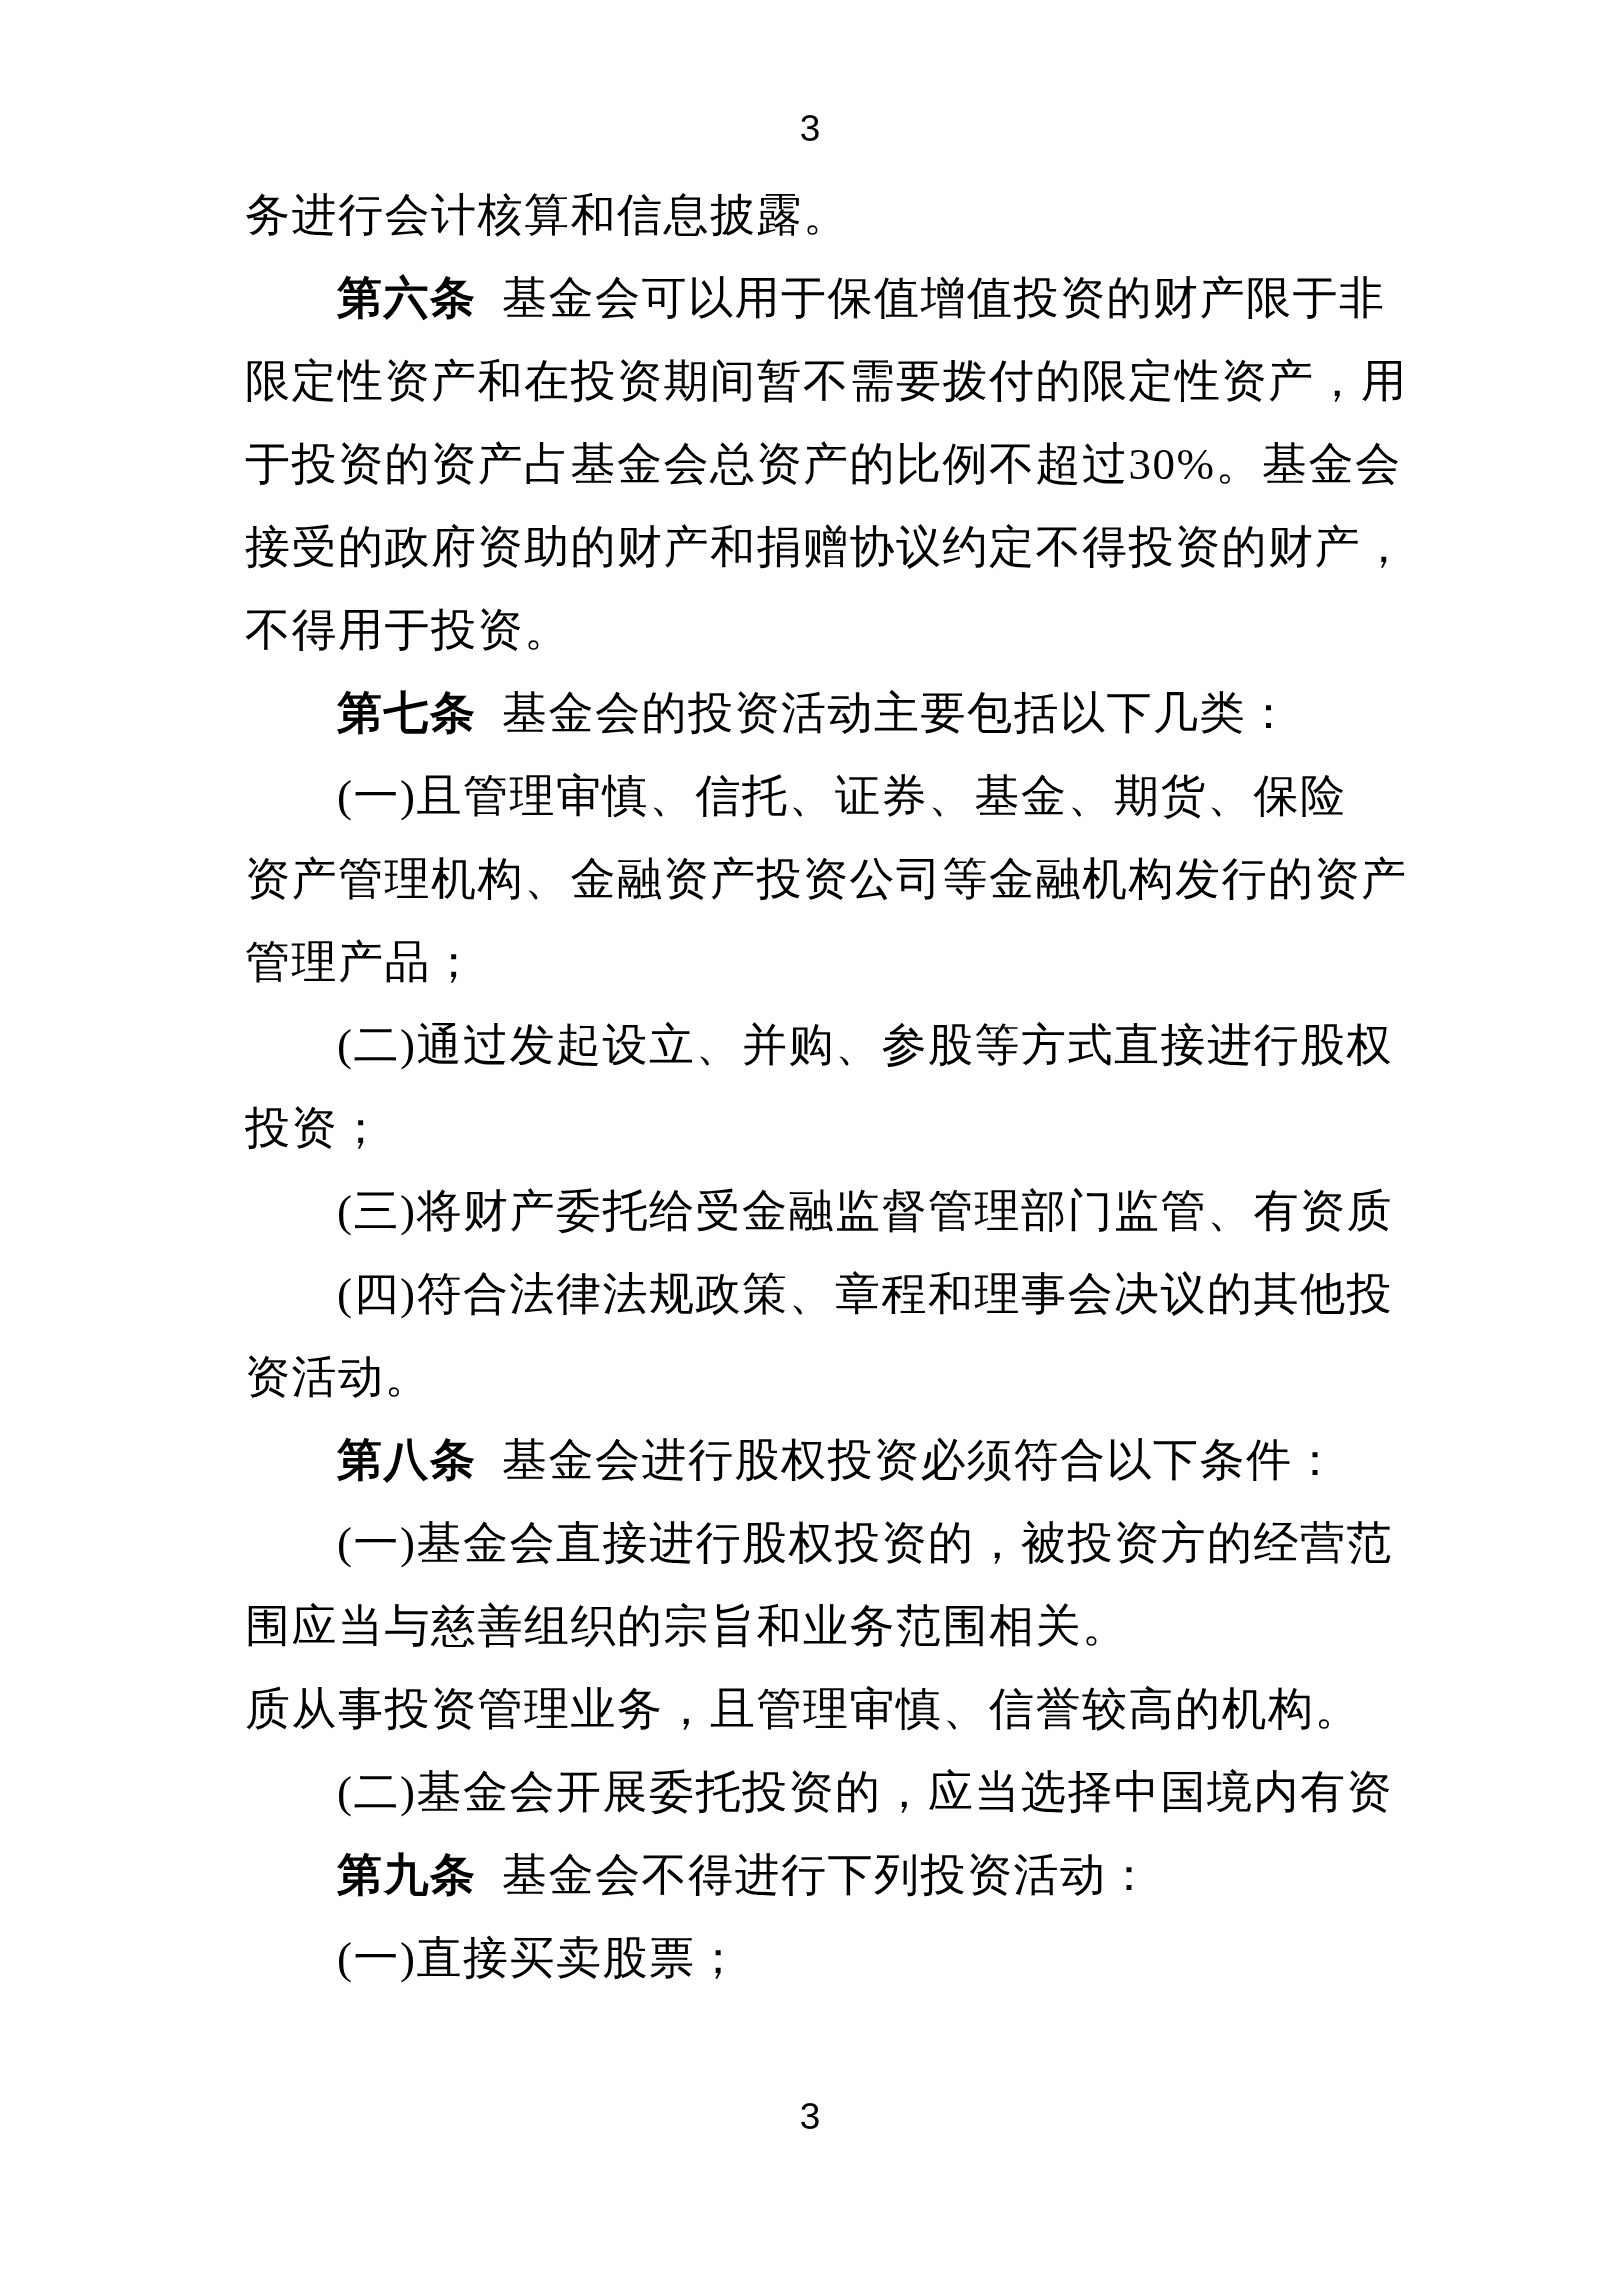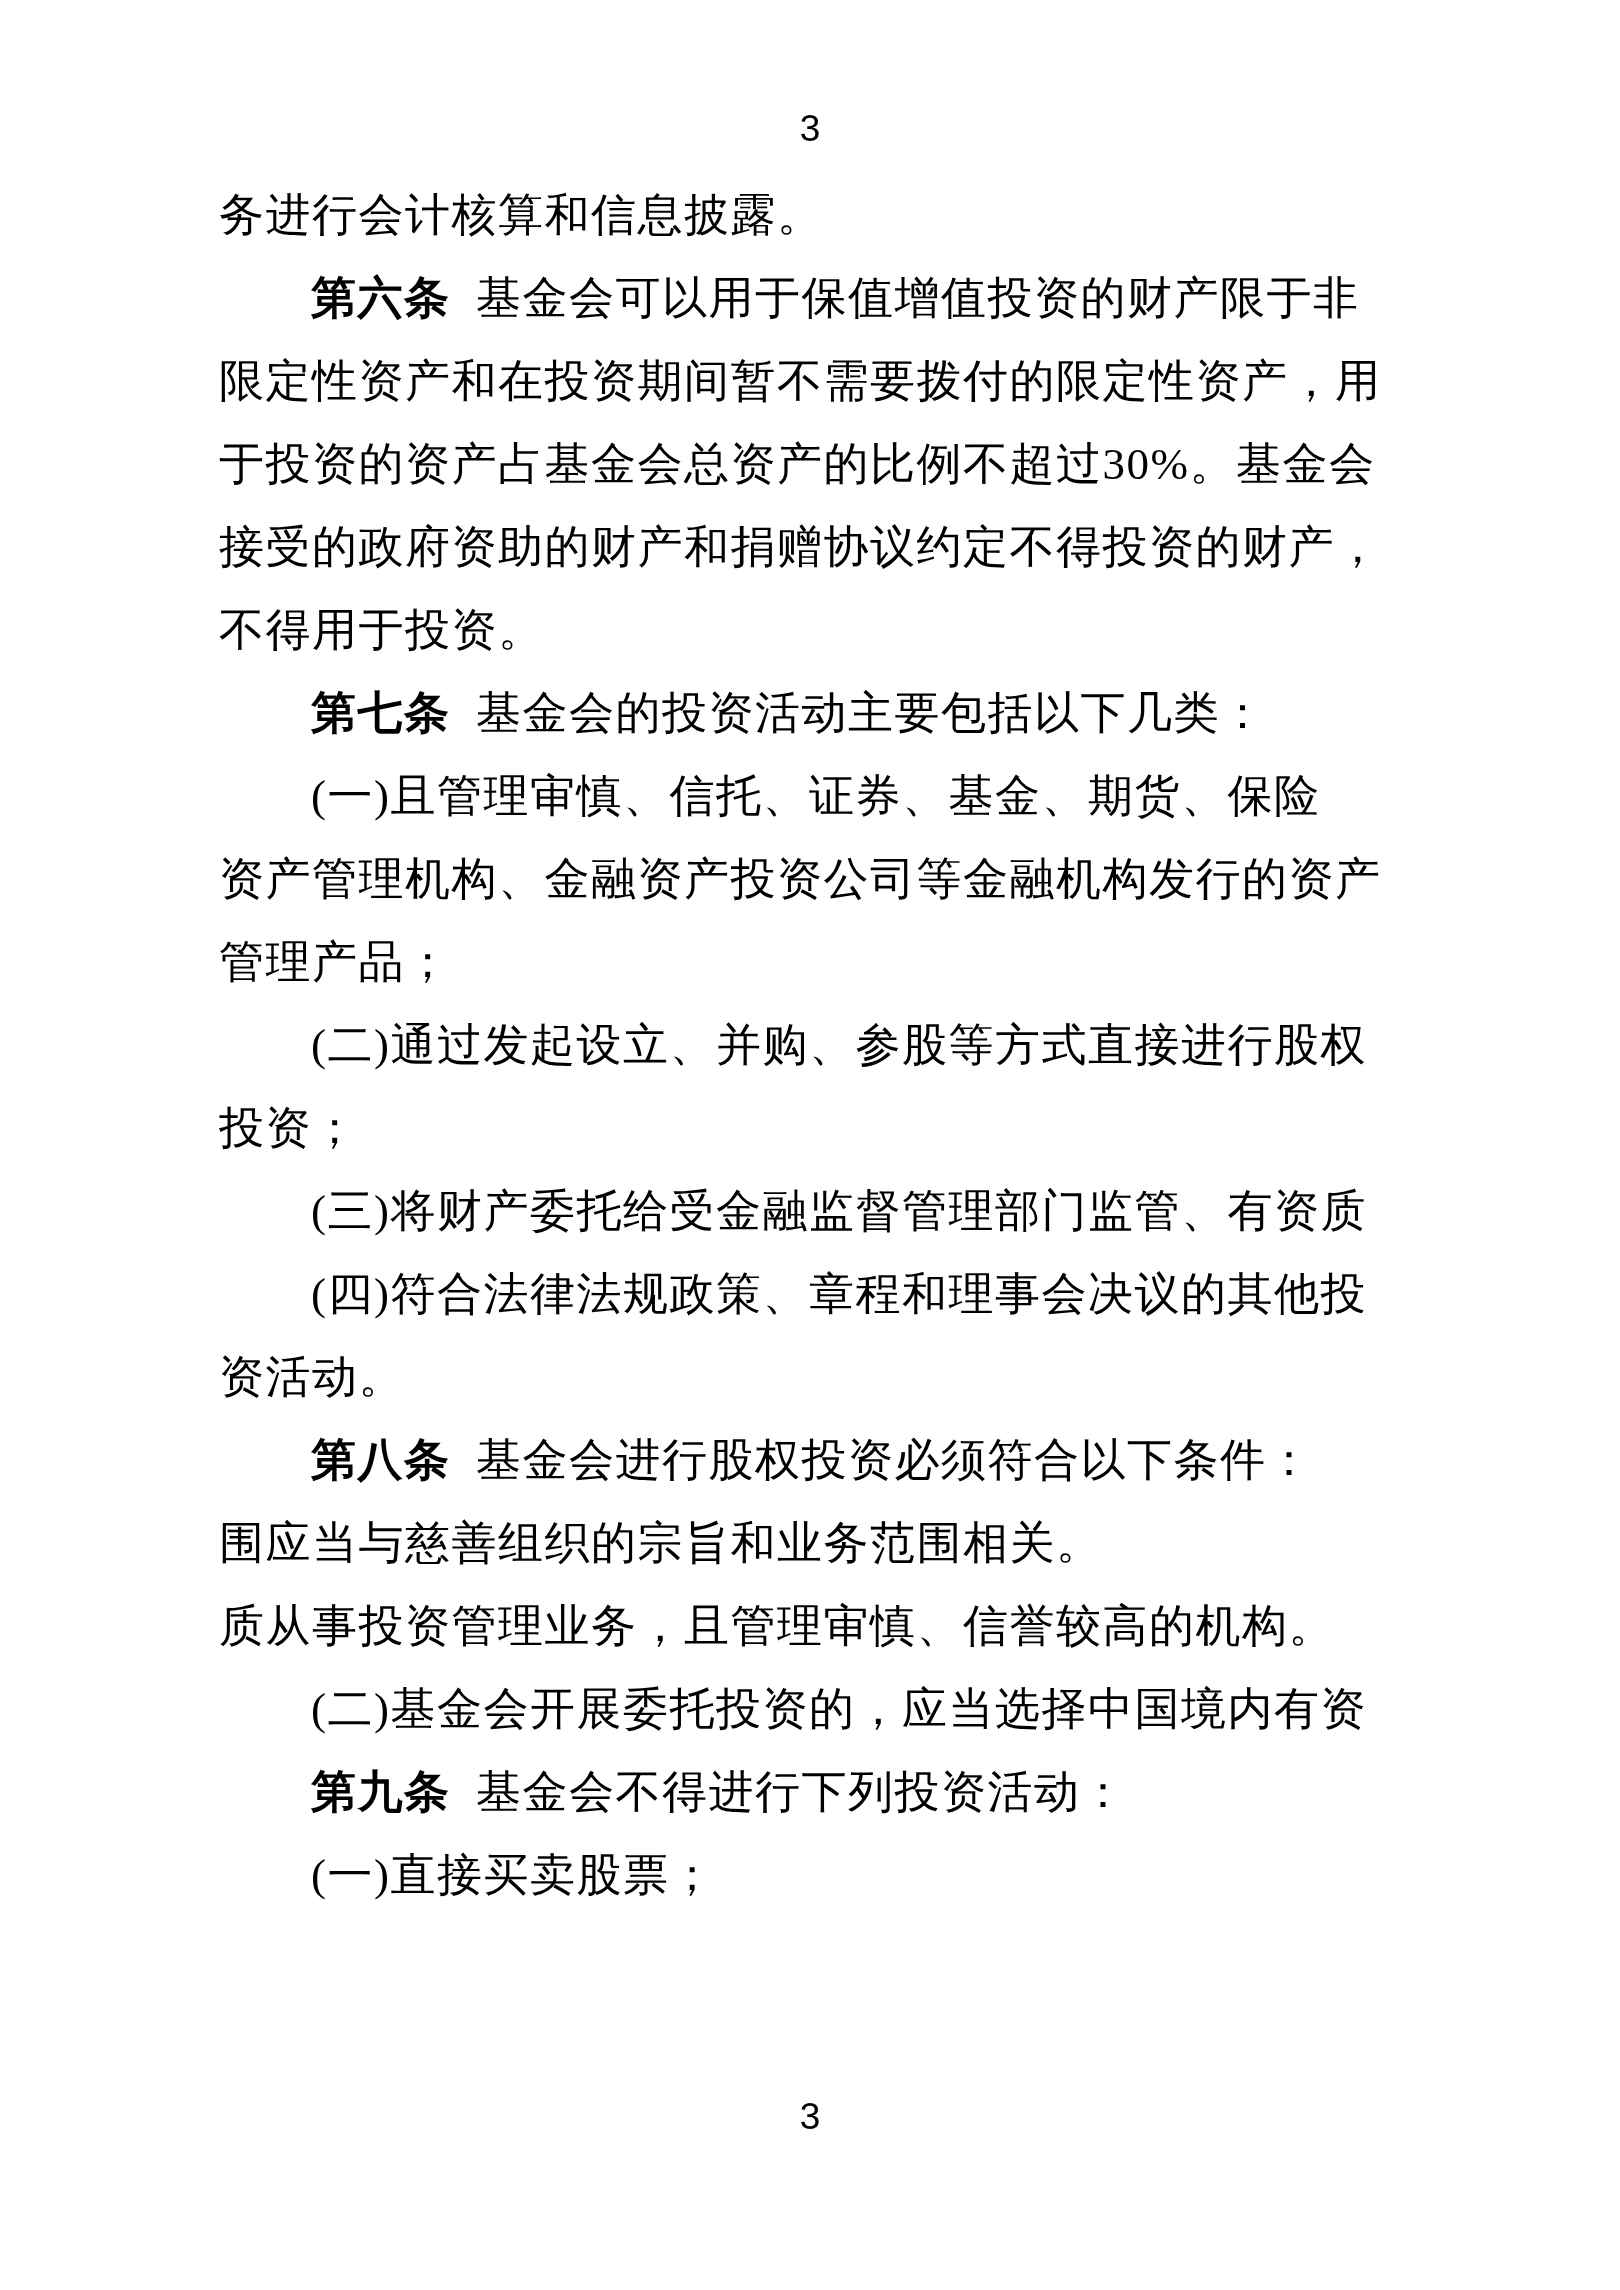--- a/index.html
+++ b/index.html
@@ -23,21 +23,21 @@
     text-align: center;
     font-family: "Liberation Sans", "DejaVu Sans", sans-serif;
     font-size: 37px;
     line-height: 37px;
     color: #000000;
   }
   .page-number.top { top: 110px; }
   .page-number.bottom { top: 2098px; }
   .doc-body {
     position: absolute;
-    left: 219px;
+    left: 245px;
     top: 174px;
     width: 1172px;
   }
   .line {
     height: 83px;
     line-height: 83px;
     font-size: 45px;
     letter-spacing: 1.5px;
     white-space: nowrap;
     color: #000000;
@@ -66,20 +66,21 @@
       <div class="line indent"><span class="article-no">第七条</span><span>基金会的投资活动主要包括以下几类：</span></div>
       <div class="line indent"><span>(一)且管理审慎、信托、证券、基金、期货、保险</span></div>
       <div class="line"><span>资产管理机构、金融资产投资公司等金融机构发行的资产</span></div>
       <div class="line"><span>管理产品；</span></div>
       <div class="line indent"><span>(二)通过发起设立、并购、参股等方式直接进行股权</span></div>
       <div class="line"><span>投资；</span></div>
       <div class="line indent"><span>(三)将财产委托给受金融监督管理部门监管、有资质</span></div>
       <div class="line indent"><span>(四)符合法律法规政策、章程和理事会决议的其他投</span></div>
       <div class="line"><span>资活动。</span></div>
       <div class="line indent"><span class="article-no">第八条</span><span>基金会进行股权投资必须符合以下条件：</span></div>
+      <div class="line indent"><span>(一)基金会直接进行股权投资的，被投资方的经营范</span></div>
       <div class="line"><span>围应当与慈善组织的宗旨和业务范围相关。</span></div>
       <div class="line"><span>质从事投资管理业务，且管理审慎、信誉较高的机构。</span></div>
       <div class="line indent"><span>(二)基金会开展委托投资的，应当选择中国境内有资</span></div>
       <div class="line indent"><span class="article-no">第九条</span><span>基金会不得进行下列投资活动：</span></div>
       <div class="line indent"><span>(一)直接买卖股票；</span></div>
     </div>
 
   <div class="page-number bottom">3</div>
 </div>
 

